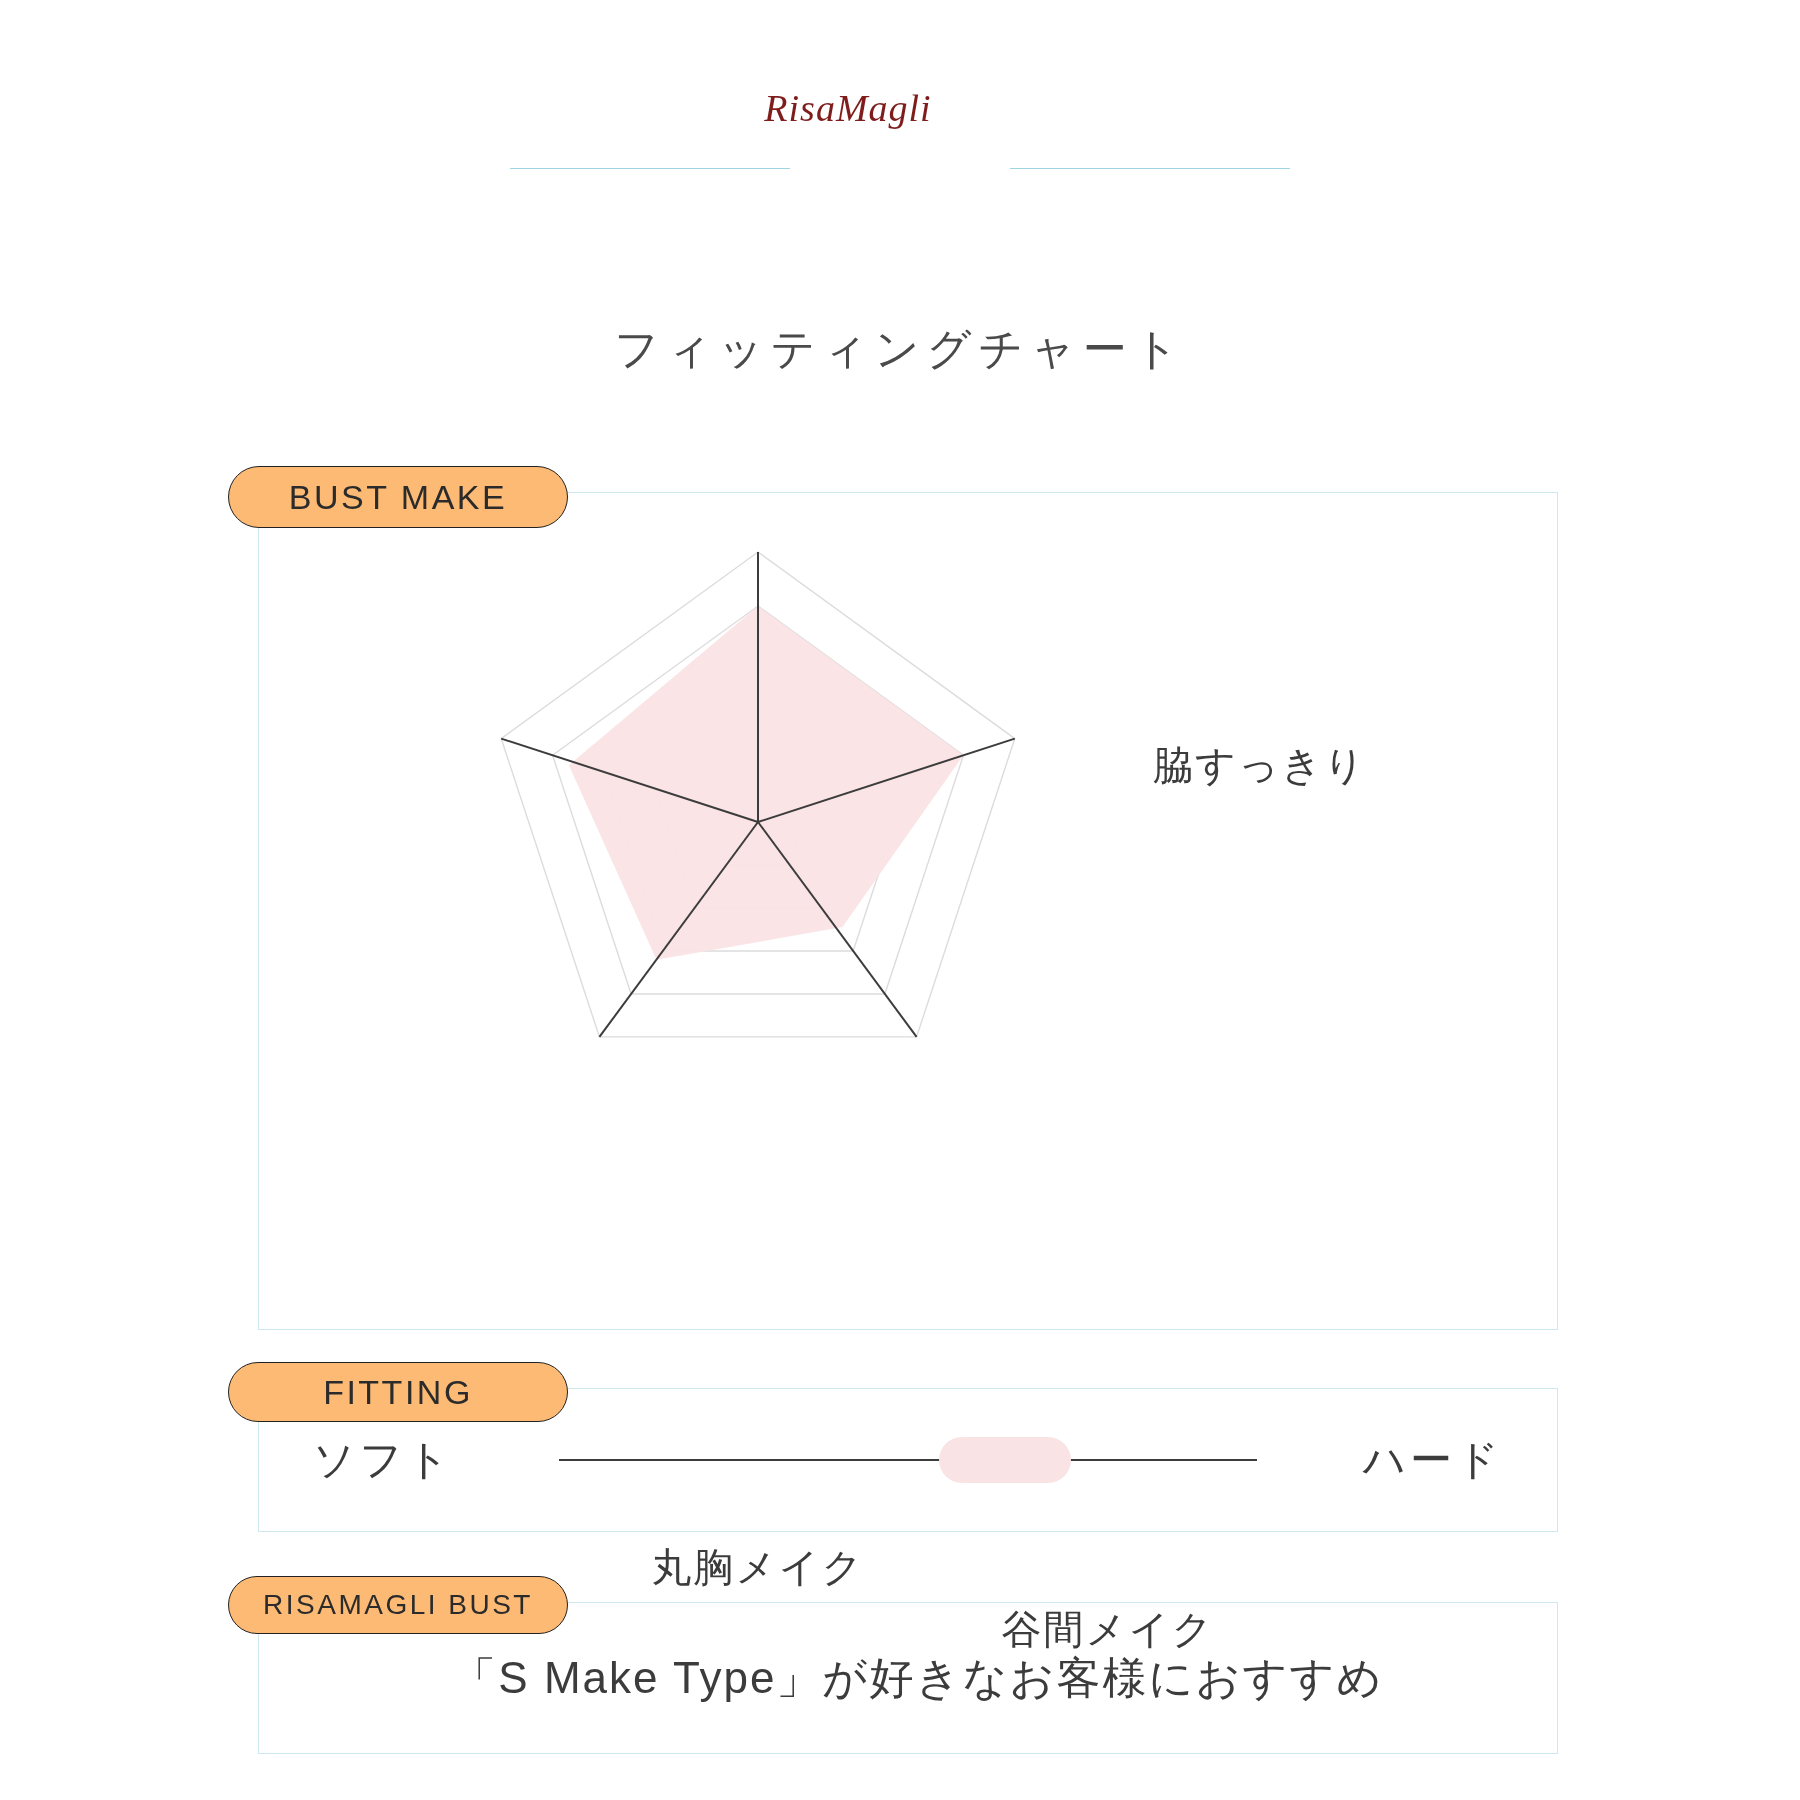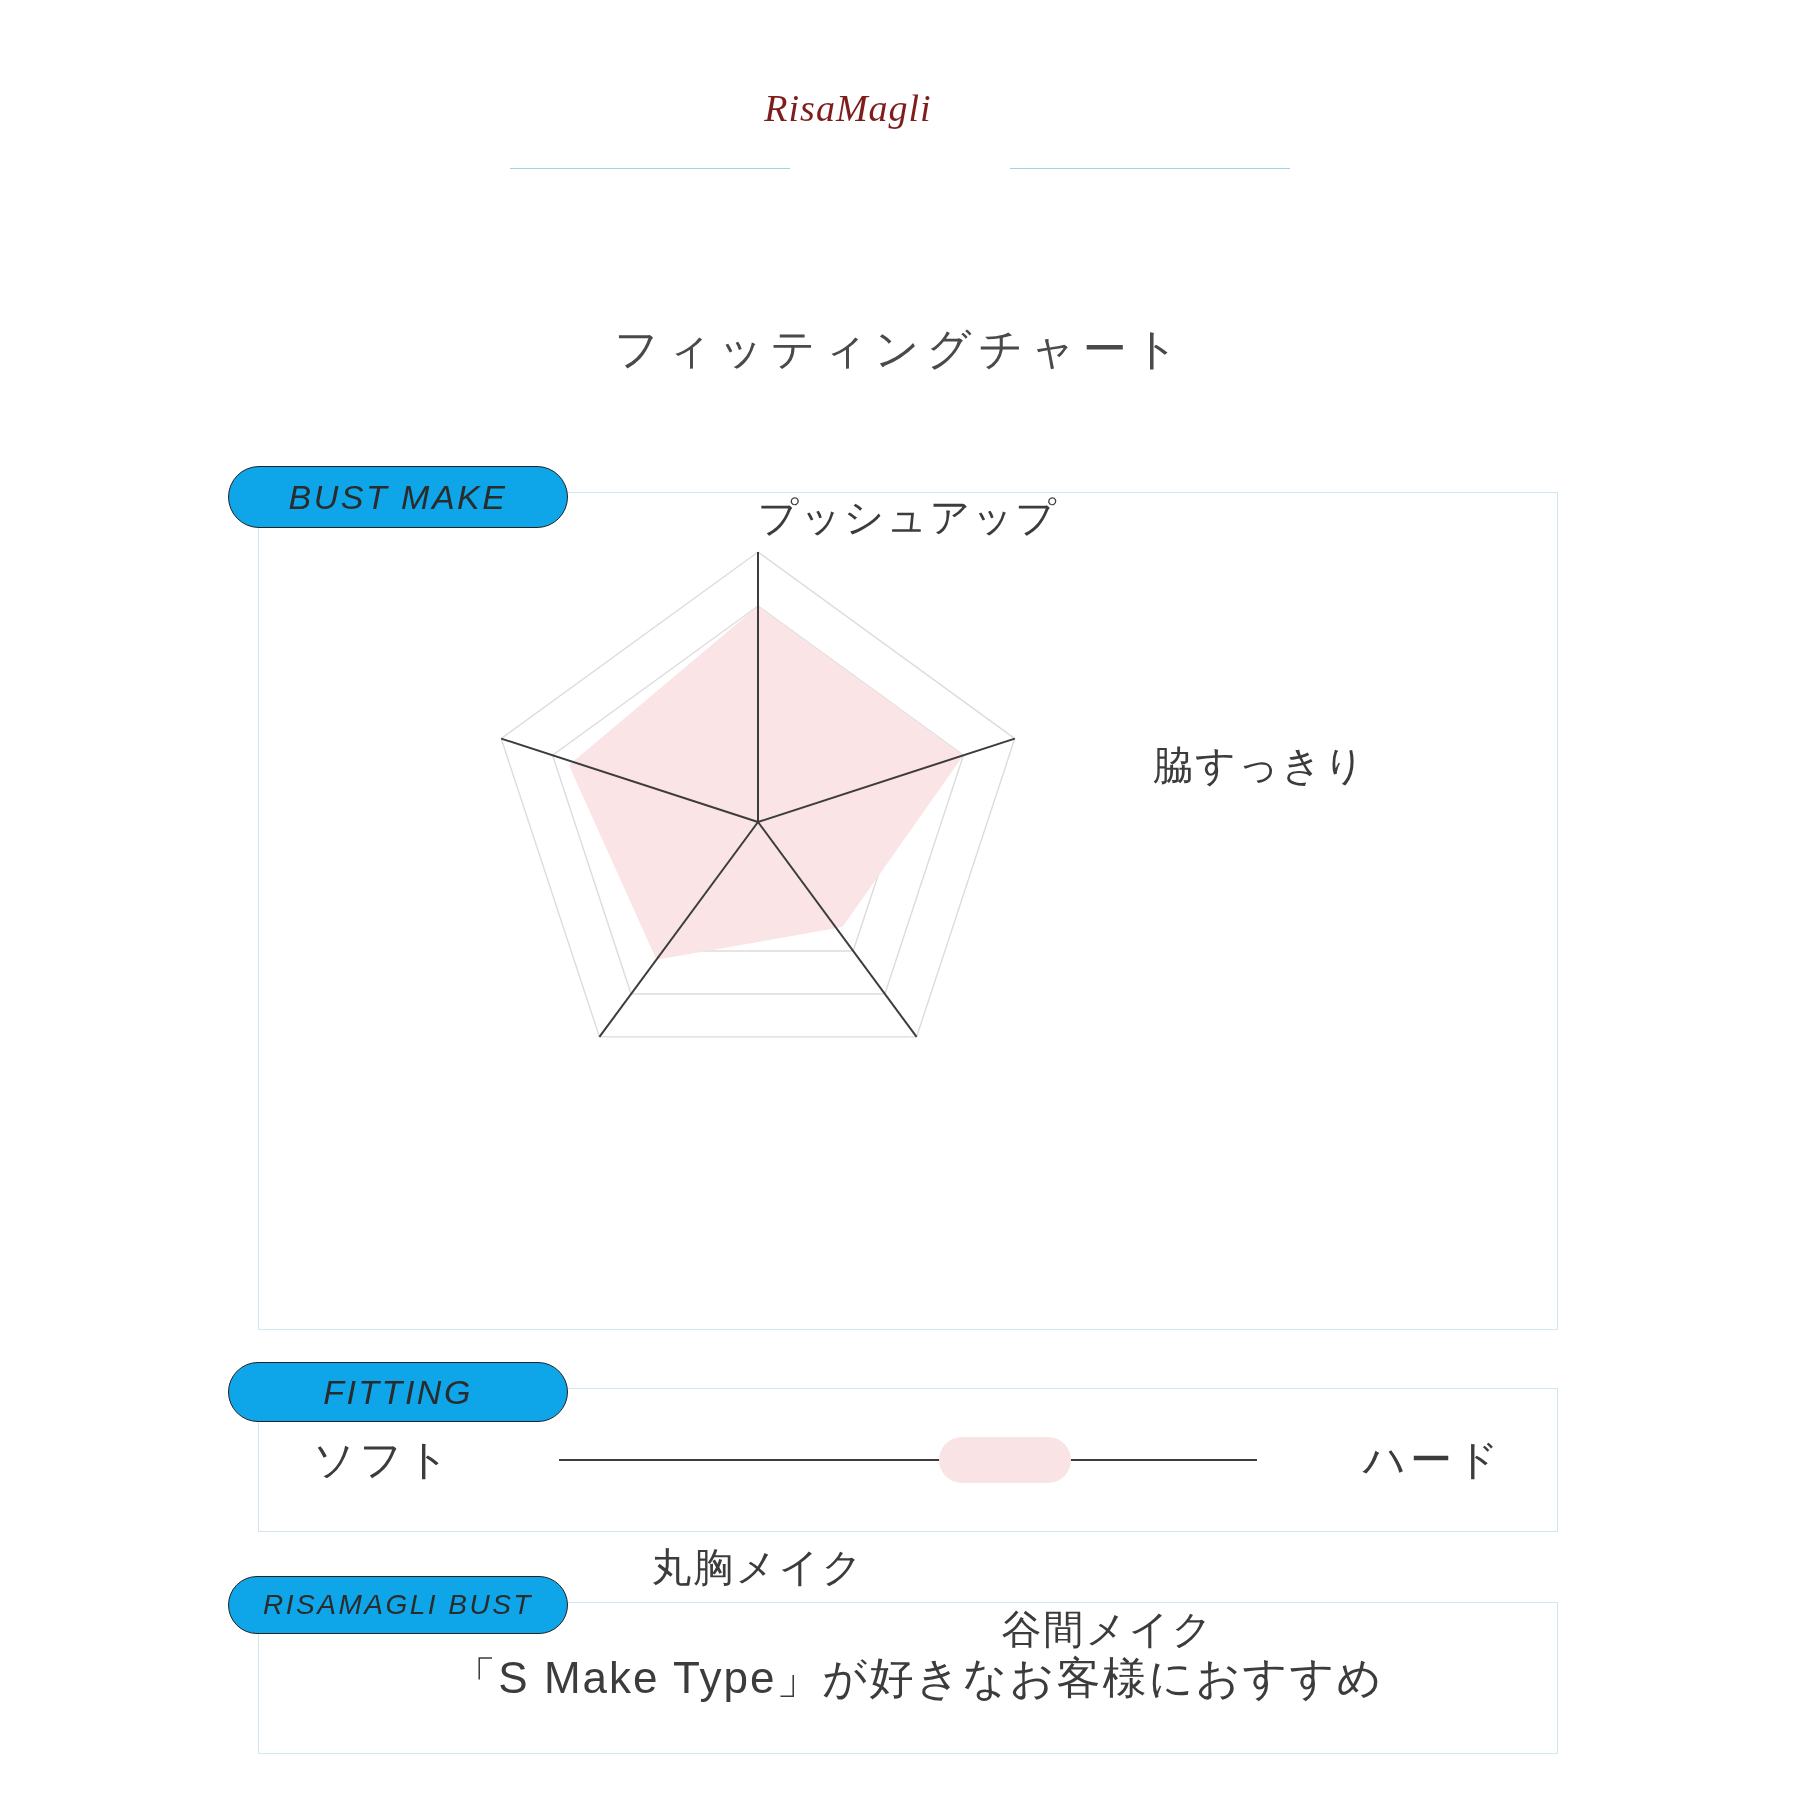--- a/index.html
+++ b/index.html
@@ -72,25 +72,24 @@
     box-sizing: border-box;
   }
   .panel-bust { left: 258px; top: 492px; width: 1300px; height: 838px; }
   .panel-fitting { left: 258px; top: 1388px; width: 1300px; height: 144px; }
   .panel-reine { left: 258px; top: 1602px; width: 1300px; height: 152px; }
 
   .pill {
     position: absolute;
     border: 1.6px solid #222;
     border-radius: 60px;
-    background: #0ea5e9;
+    background: #fdba74;
     display: flex;
     align-items: center;
     justify-content: center;
-    font-style: italic;
     letter-spacing: 2.5px;
     color: #2b2b2b;
     box-sizing: border-box;
     z-index: 5;
   }
   .pill-bust { left: 228px; top: 466px; width: 340px; height: 62px; font-size: 34px; }
   .pill-fitting { left: 228px; top: 1362px; width: 340px; height: 60px; font-size: 34px; }
   .pill-reine { left: 228px; top: 1576px; width: 340px; height: 58px; font-size: 28px; }
 
   
@@ -204,21 +203,20 @@
 
     <g stroke="#3c3c3c" stroke-width="2">
       <line x1="500" y1="330" x2="500.00" y2="60.00"></line>
       <line x1="500" y1="330" x2="756.79" y2="246.59"></line>
       <line x1="500" y1="330" x2="658.58" y2="544.91"></line>
       <line x1="500" y1="330" x2="341.42" y2="544.91"></line>
       <line x1="500" y1="330" x2="243.21" y2="246.59"></line>
     </g>
   </svg>
 
-  <div class="axis-label lbl-push">プッシュアップ</div>
   <div class="axis-label lbl-waki">脇すっきり</div>
   <div class="axis-label lbl-tani">谷間メイク</div>
   <div class="axis-label lbl-maru">丸胸メイク</div>
 </div>
 
 <div class="panel panel-fitting"></div>
 <div class="pill pill-fitting">FITTING</div>
 
 <div class="fit-row">
   <div class="fit-label">ソフト</div>

